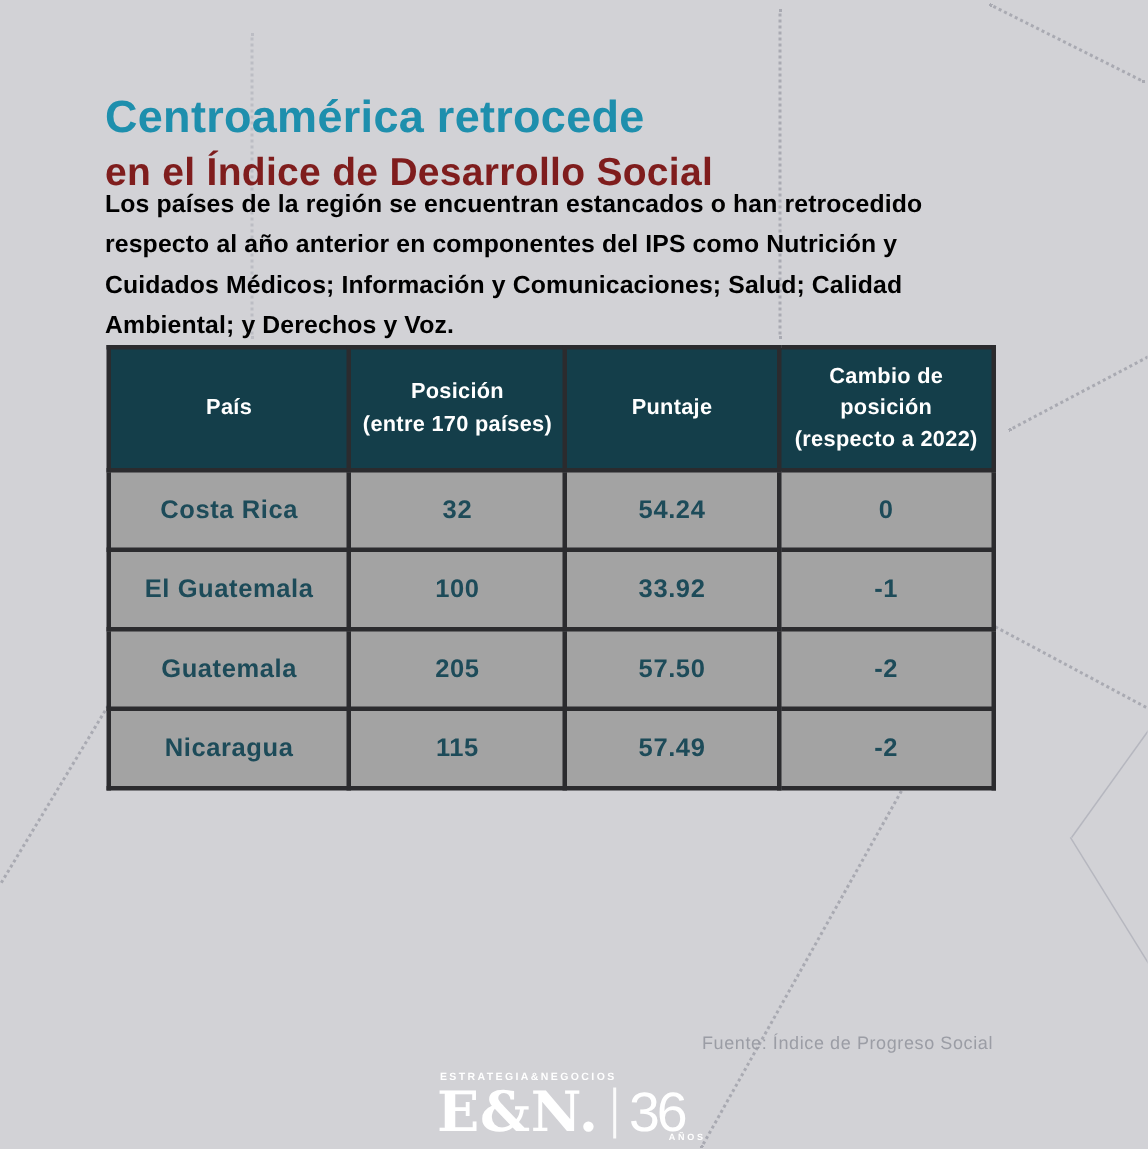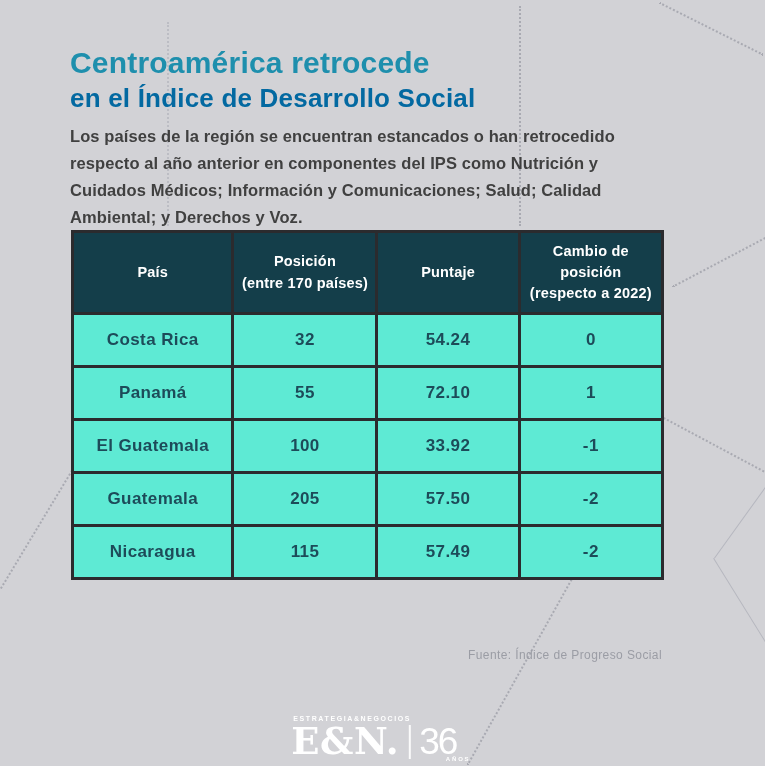--- a/index.html
+++ b/index.html
@@ -22,54 +22,54 @@
   .dot-line.faint { border-top-color: #bcbdc4; }
   .solid-line {
     position: absolute;
     border-top: 1px solid #b6b7bf;
     transform-origin: 0 0;
     pointer-events: none;
   }
 
   .titles { position: absolute; left: 70px; top: 46px; }
   .title-main {
-    font-size: 30px; font-weight: bold; color: #1e8fad; letter-spacing: 0.2px;
+    font-size: 30px; font-weight: bold; color: #1e8fad; letter-spacing: 0.2px; margin-top: 16px;
   }
   .title-sub {
-    font-size: 26px; font-weight: bold; color: #0369a1; margin-top: 3px; letter-spacing: 0.2px;
+    font-size: 26px; font-weight: bold; color: #7f1d1d; margin-top: 3px; letter-spacing: 0.2px;
   }
   .description {
     position: absolute; left: 70px; top: 123px; width: 606px;
-    font-size: 16.5px; font-weight: bold; color: #404040;
+    font-size: 16.5px; font-weight: bold; color: #000000;
     line-height: 1.64; letter-spacing: 0.1px;
   }
 
   table.ips {
     position: absolute; left: 71px; top: 230px; width: 593px;
     border-collapse: collapse; table-layout: fixed;
   }
   table.ips col.c1 { width: 27.2%; }
   table.ips col.c2 { width: 24.4%; }
   table.ips col.c3 { width: 24.1%; }
   table.ips col.c4 { width: 24.3%; }
   table.ips th, table.ips td {
     border: 3px solid #2b2b2e; text-align: center; vertical-align: middle;
   }
   table.ips th {
     background: #143e4a; color: #ffffff;
     font-size: 14.5px; font-weight: bold; line-height: 1.45;
     height: 82px; white-space: pre-line; letter-spacing: 0.2px;
   }
   table.ips td {
-    background: #5eead4; color: #1d4b59;
+    background: #a3a3a3; color: #1d4b59;
     font-size: 17px; font-weight: bold; height: 53px; letter-spacing: 0.4px;
   }
 
   .source {
-    position: absolute; right: 103px; top: 648px;
+    position: absolute; right: 103px; top: 688px;
     font-size: 12px; color: #9b9da5; letter-spacing: 0.4px;
   }
 
   .logo {
     position: absolute; left: 50%; bottom: 6px; transform: translateX(-48%);
     color: #ffffff; width: 190px;
   }
   .logo-top {
     font-size: 7px; font-weight: bold; letter-spacing: 1.6px; color: #ffffff;
     margin-bottom: 1px; padding-left: 2px;
@@ -130,26 +130,20 @@
         </tr>
     </thead>
     <tbody>
         <tr>
           <td>Costa Rica</td>
           <td>32</td>
           <td>54.24</td>
           <td>0</td>
         </tr>
         <tr>
-          <td>Panamá</td>
-          <td>55</td>
-          <td>72.10</td>
-          <td>1</td>
-        </tr>
-        <tr>
           <td>El Guatemala</td>
           <td>100</td>
           <td>33.92</td>
           <td>-1</td>
         </tr>
         <tr>
           <td>Guatemala</td>
           <td>205</td>
           <td>57.50</td>
           <td>-2</td>

